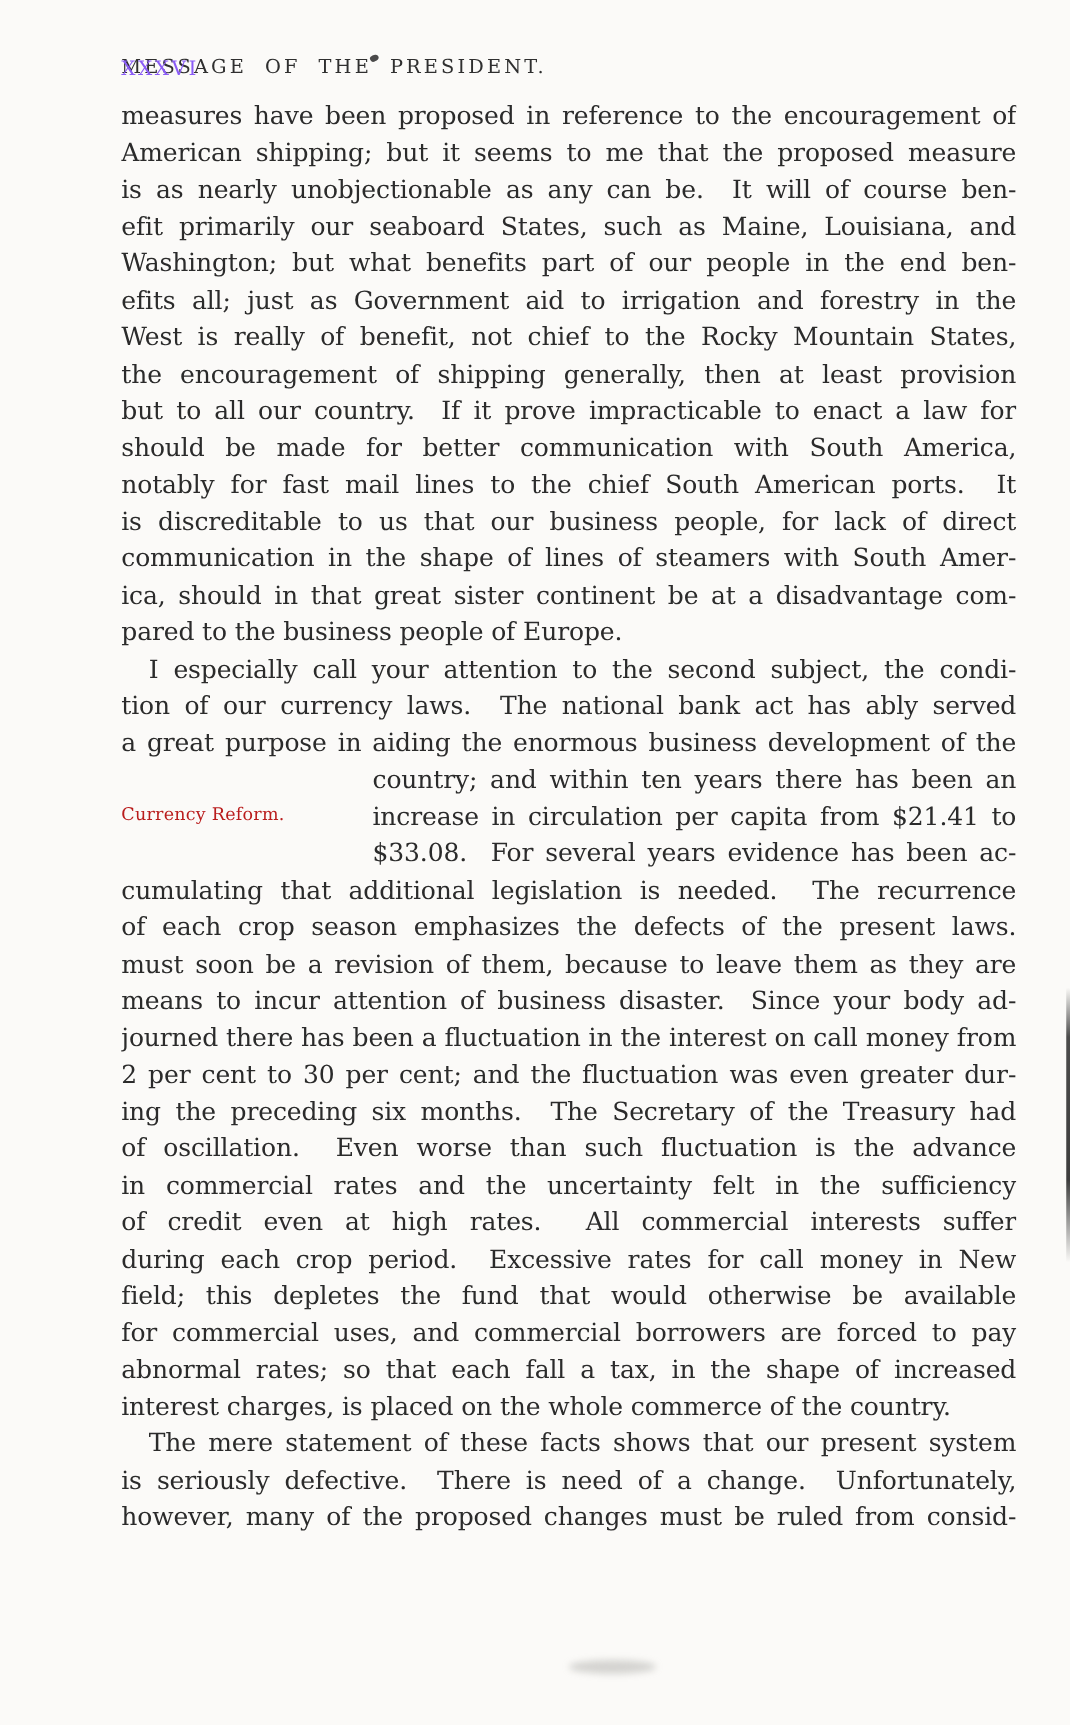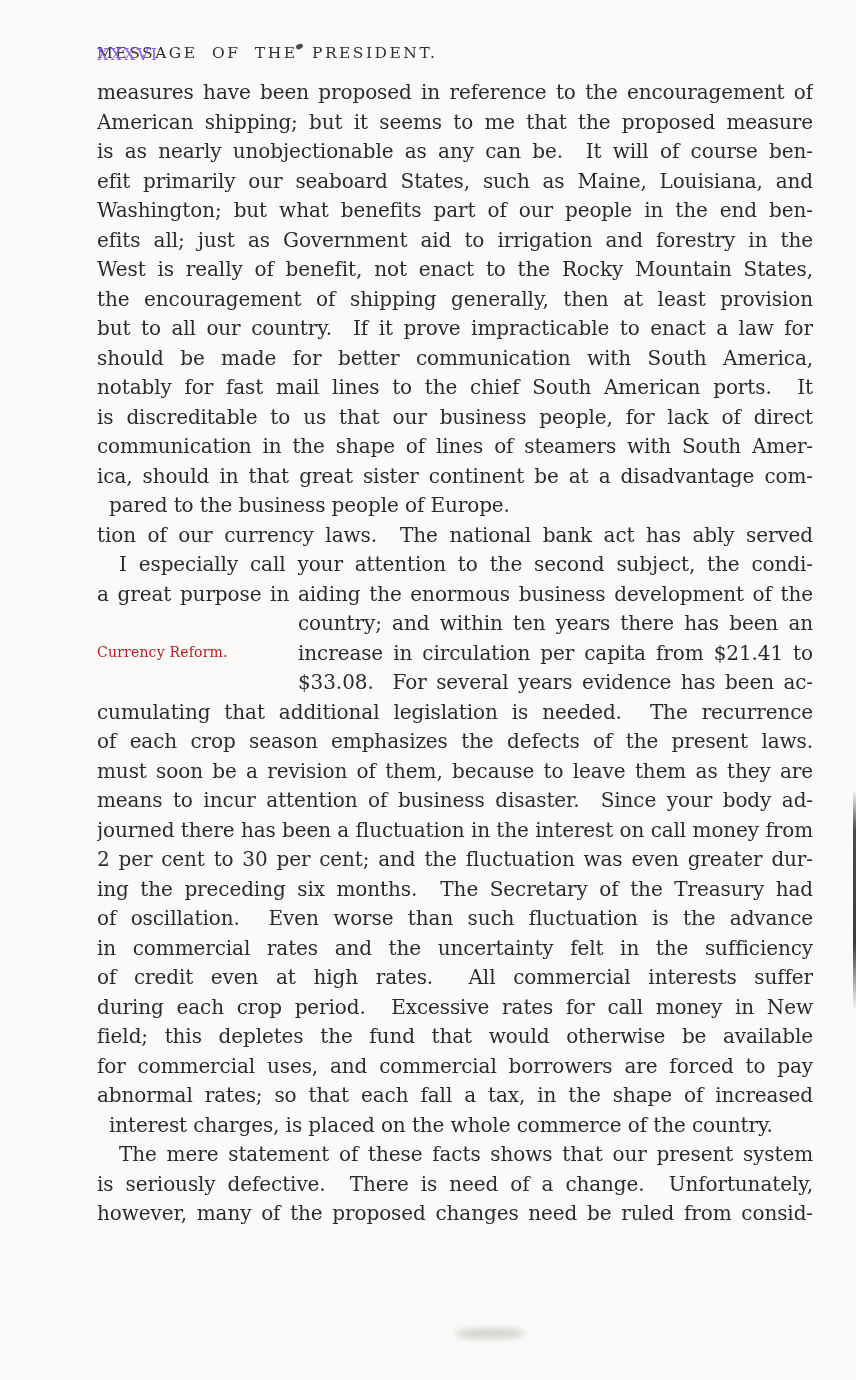--- a/index.html
+++ b/index.html
@@ -45,21 +45,21 @@
     line-height: 29.5px;
     letter-spacing: -0.1px;
   }
   .line {
     white-space: pre-wrap;
     text-align: justify;
     text-align-last: justify;
     height: 29.5px;
     overflow: hidden;
   }
-  .line.end   { text-align: center; text-align-last: left; margin-left: 12px; }
+  .line.end   { text-align: center; text-align-last: left; }
   .line.first { text-indent: 22px; }
   .line.block { padding-left: 201px; }
   .margin-note {
     position: absolute;
     left: 0;
     top: 560px;
     font-size: 14px;
     letter-spacing: 0.2px;
     color: #b91c1c;
     white-space: nowrap;
@@ -113,31 +113,31 @@
 
   <div class="body-text">
     <div class="margin-note">Currency Reform.</div>
 
   <div class="line">measures have been proposed in reference to the encouragement of</div>
       <div class="line">American shipping; but it seems to me that the proposed measure</div>
       <div class="line">is as nearly unobjectionable as any can be.  It will of course ben-</div>
       <div class="line">efit primarily our seaboard States, such as Maine, Louisiana, and</div>
       <div class="line">Washington; but what benefits part of our people in the end ben-</div>
       <div class="line">efits all; just as Government aid to irrigation and forestry in the</div>
-      <div class="line">West is really of benefit, not enact to the Rocky Mountain States,</div>
+      <div class="line">West is really of benefit, not chief to the Rocky Mountain States,</div>
       <div class="line">the encouragement of shipping generally, then at least provision</div>
       <div class="line">but to all our country.  If it prove impracticable to enact a law for</div>
       <div class="line">should be made for better communication with South America,</div>
       <div class="line">notably for fast mail lines to the chief South American ports.  It</div>
       <div class="line">is discreditable to us that our business people, for lack of direct</div>
       <div class="line">communication in the shape of lines of steamers with South Amer-</div>
       <div class="line">ica, should in that great sister continent be at a disadvantage com-</div>
       <div class="line end">pared to the business people of Europe.</div>
+      <div class="line first">I especially call your attention to the second subject, the condi-</div>
       <div class="line">tion of our currency laws.  The national bank act has ably served</div>
-      <div class="line first">I especially call your attention to the second subject, the condi-</div>
       <div class="line">a great purpose in aiding the enormous business development of the</div>
       <div class="line block">country; and within ten years there has been an</div>
       <div class="line block">increase in circulation per capita from $21.41 to</div>
       <div class="line block">$33.08.  For several years evidence has been ac-</div>
       <div class="line">cumulating that additional legislation is needed.  The recurrence</div>
       <div class="line">of each crop season emphasizes the defects of the present laws.  There</div>
       <div class="line">must soon be a revision of them, because to leave them as they are</div>
       <div class="line">means to incur attention of business disaster.  Since your body ad-</div>
       <div class="line">journed there has been a fluctuation in the interest on call money from</div>
       <div class="line">2 per cent to 30 per cent; and the fluctuation was even greater dur-</div>
@@ -145,19 +145,19 @@
       <div class="line">of oscillation.  Even worse than such fluctuation is the advance</div>
       <div class="line">in commercial rates and the uncertainty felt in the sufficiency</div>
       <div class="line">of credit even at high rates.  All commercial interests suffer</div>
       <div class="line">during each crop period.  Excessive rates for call money in New</div>
       <div class="line">field; this depletes the fund that would otherwise be available</div>
       <div class="line">for commercial uses, and commercial borrowers are forced to pay</div>
       <div class="line">abnormal rates; so that each fall a tax, in the shape of increased</div>
       <div class="line end">interest charges, is placed on the whole commerce of the country.</div>
       <div class="line first">The mere statement of these facts shows that our present system</div>
       <div class="line">is seriously defective.  There is need of a change.  Unfortunately,</div>
-      <div class="line">however, many of the proposed changes need be ruled from consid-</div>
+      <div class="line">however, many of the proposed changes must be ruled from consid-</div>
     </div>
 
   <div class="edge-streak"></div>
   <div class="smudge"></div>
 
 </div>
 
 </body></html>

